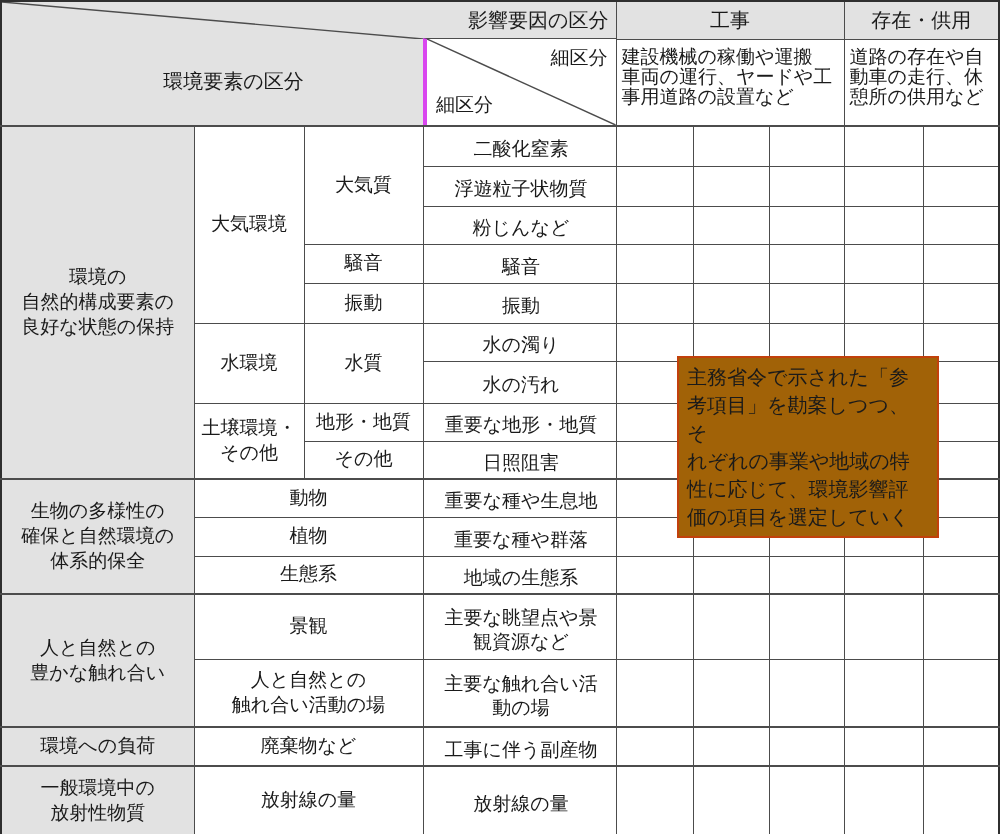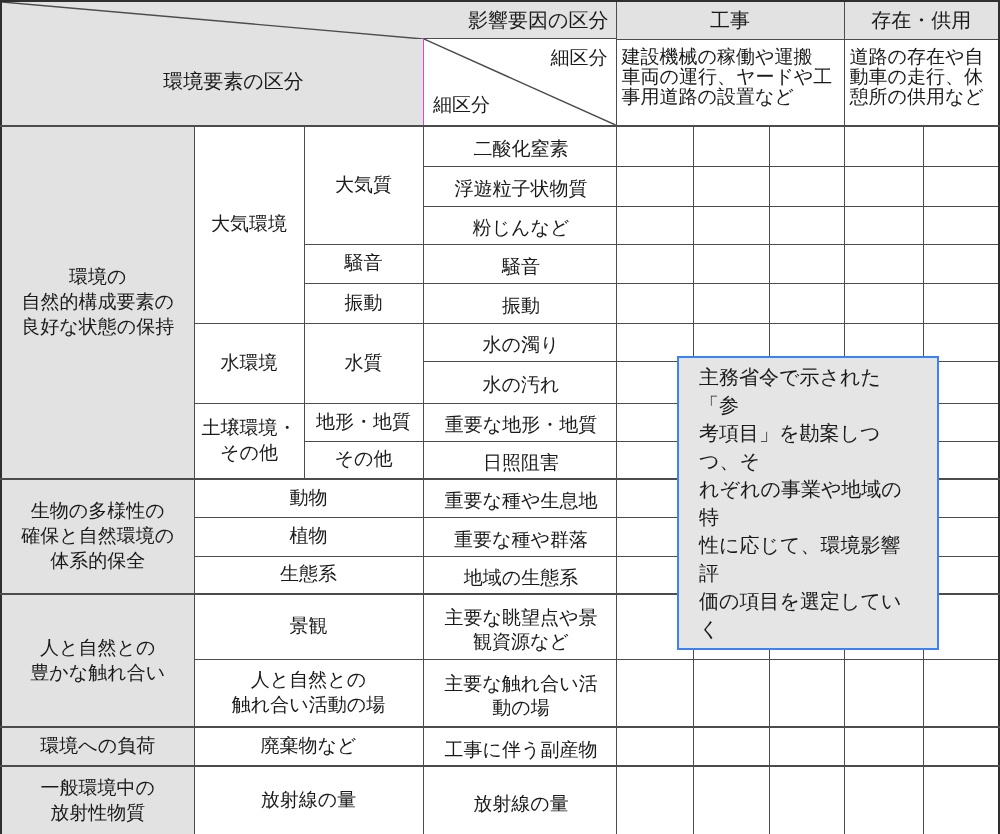--- a/index.html
+++ b/index.html
@@ -27,29 +27,29 @@
   .hdr{font-size:20px;}
   .desc{font-size:19px;line-height:20px;padding:1px 3px 11px 5px;text-align:left;vertical-align:middle;}
   
   .corner{position:relative;padding:0;}
   .corner-inner{position:absolute;inset:0;}
   .strip-label{position:absolute;top:0;right:7px;height:52px;line-height:36px;font-size:20px;}
   .main-label{position:absolute;left:0;top:36px;width:463px;height:86px;
     display:flex;align-items:center;justify-content:center;font-size:20px;}
   .diag1{position:absolute;left:0;top:0;width:421px;height:37px;display:block;}
   .subcell{position:absolute;left:421px;top:36px;right:0;bottom:0;background:#ffffff;
-    border-left:1px solid #d946ef;border-top:1px solid #4c4c4c;}
+    border-left:4px solid #d946ef;border-top:1px solid #4c4c4c;}
   .subcell svg{position:absolute;left:0;top:0;width:100%;height:100%;display:block;}
   .sub-tr{position:absolute;top:7px;right:8px;font-size:19px;}
   .sub-bl{position:absolute;bottom:7px;left:9px;font-size:19px;}
   
   .callout{
     position:absolute;left:677px;top:356px;width:262px;box-sizing:border-box;
-    background:#e5e5e5;border:2px solid #3b82f6;
-    padding:5px 20px;font-size:20px;line-height:28px;white-space:pre-line;
+    background:#a16207;border:2px solid #c2410c;
+    padding:5px 8px;font-size:20px;line-height:28px;white-space:pre-line;
     z-index:5;
   }
 </style>
 </head>
 <body>
 
 <div class="wrap">
 <table>
   <colgroup>
     <col style="width:193px">

